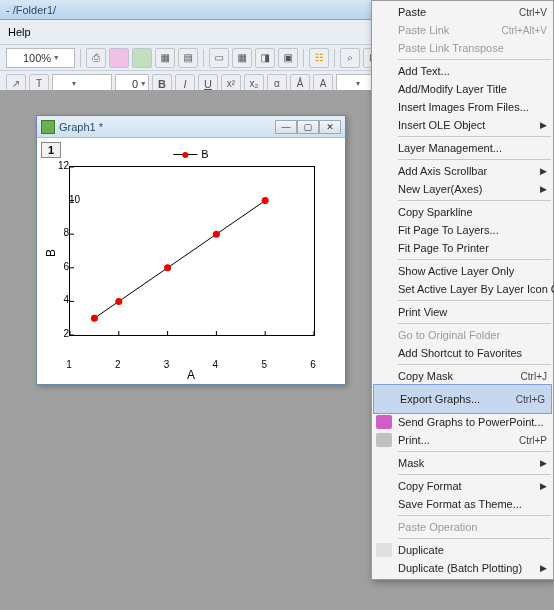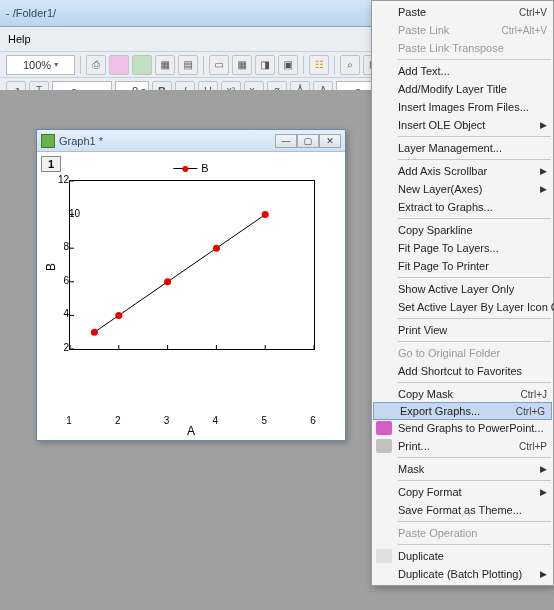--- a/index.html
+++ b/index.html
@@ -1,43 +1,43 @@
 <!DOCTYPE html>
 <html><head>
 <meta charset="utf-8">
 <style>
 * { margin: 0; padding: 0; box-sizing: border-box; font-family: Tahoma, Arial, sans-serif; font-size: 11px; }
 body { width: 554px; height: 610px; background: #a0a0a0; overflow: hidden; position: relative; }
-.titlebar { height: 27px; background: linear-gradient(#d6e6f6,#bcd4ec); display: flex; align-items: center; padding: 0 6px; color: #2a4b6e; border-bottom: 1px solid #8aa; }
+.titlebar { height: 20px; background: linear-gradient(#d6e6f6,#bcd4ec); display: flex; align-items: center; padding: 0 6px; color: #2a4b6e; border-bottom: 1px solid #8aa; }
 .menubar { height: 18px; background: #e9eef5; display: flex; align-items: center; padding: 12px 8px; border-bottom: 1px solid #c8d0db; }
 .toolbar-row { height: 26px; background: #e9eef5; display: flex; align-items: center; gap: 3px; padding: 0 6px; border-bottom: 1px solid #c8d0db; }
 .tool-btn { width: 20px; height: 20px; background: #edeef2; border: 1px solid #c0c4cc; border-radius: 2px; display: inline-flex; align-items: center; justify-content: center; font-size: 10px; color: #555; }
 .tool-sep { width: 1px; height: 18px; background: #c0c4cc; margin: 0 2px; }
 .tool-combo { height: 20px; background: #fff; border: 1px solid #bbb; padding: 1px 16px; display: flex; align-items: center; gap: 3px; color: #333; }
 .tool-combo::after { content: "▾"; font-size: 8px; color: #666; }
 .workspace { position: absolute; top: 90px; left: 0; right: 0; bottom: 0; background: #a0a0a0; }
-.graph-window { position: absolute; left: 36px; top: 39px; width: 310px; height: 312px; background: #4d7c0f; border: 1px solid #6888aa; box-shadow: 2px 2px 6px rgba(0,0,0,.25); }
+.graph-window { position: absolute; left: 36px; top: 25px; width: 310px; height: 270px; background: #4d7c0f; border: 1px solid #6888aa; box-shadow: 2px 2px 6px rgba(0,0,0,.25); }
 .gw-title { height: 22px; background: linear-gradient(#e6f0fa,#cfe0f2); display: flex; align-items: center; padding: 0 4px; gap: 4px; border-bottom: 1px solid #a8bed6; color: #2a4b6e; }
 .gw-icon { width: 14px; height: 14px; background: #6ab04c; border: 1px solid #3a7a2a; }
 .gw-ctrls { margin-left: auto; display: flex; gap: 0; }
 .gw-ctrl { width: 22px; height: 14px; background: linear-gradient(#f4f6f8,#dbe1e8); border: 1px solid #9aaabb; font-size: 9px; display: flex; align-items: center; justify-content: center; color: #334; }
 .gw-body { position: relative; height: calc(100% - 22px); background: #fff; }
 .layer-tab { position: absolute; top: 4px; left: 4px; width: 20px; height: 16px; background: #f2f2f2; border: 1px solid #888; display: flex; align-items: center; justify-content: center; font-weight: bold; }
 .legend { position: absolute; top: 8px; left: 50%; transform: translateX(-50%); border: 1px solid transparent; padding: 1px 4px; display: flex; align-items: center; gap: 4px; background: #fff; }
 .legend .line { width: 24px; height: 0; border-top: 1px solid #000; position: relative; }
 .legend .line::after { content: ""; position: absolute; left: 9px; top: -3px; width: 6px; height: 6px; background: #e00; border-radius: 50%; }
 .plot { position: absolute; left: 32px; top: 28px; width: 246px; height: 170px; border: 1px solid #000; }
 .axis-label-y { position: absolute; left: 10px; top: 108px; transform: rotate(-90deg); font-size: 12px; }
 .axis-label-x { position: absolute; left: 150px; bottom: 2px; font-size: 12px; }
 .ytick { position: absolute; left: 20px; width: 12px; text-align: right; font-size: 10px; color: #000; }
 .xtick { position: absolute; bottom: 14px; font-size: 10px; color: #000; transform: translateX(-50%); }
 .ctx-menu { position: absolute; top: 0; right: 0; width: 183px; background: #f4f4f4; border: 1px solid #9a9a9a; box-shadow: 2px 2px 8px rgba(0,0,0,.35); padding: 2px 0; z-index: 100; }
 .ctx-menu .row { display: flex; align-items: center; height: 18px; padding: 0 6px 0 26px; position: relative; color: #222; white-space: nowrap; }
 .ctx-menu .row.disabled { color: #9a9a9a; }
-.ctx-menu .row.hl { background: #c6d8f0; border: 1px solid #7ca0d0; height: 18px; margin: -1px 1px; }
+.ctx-menu .row.hl { background: #c6d8f0; border: 1px solid #7ca0d0; height: 30px; margin: -1px 1px; }
 .ctx-menu .row .sc { margin-left: auto; color: #444; font-size: 10px; }
 .ctx-menu .row.disabled .sc { color: #9a9a9a; }
 .ctx-menu .row .arrow { margin-left: auto; font-size: 9px; color: #333; }
 .ctx-menu .sep { height: 1px; background: #c8c8c8; margin: 2px 2px 2px 26px; }
 .ctx-menu .ico { position: absolute; left: 4px; top: 2px; width: 16px; height: 14px; border-radius: 2px; }
 .right-strip { position: absolute; right: 0; top: 0; width: 26px; height: 100%; background: #e9eef5; border-left: 1px solid #c8d0db; }
 svg { display: block; }
 </style>
 </head>
 <body>
@@ -213,23 +213,20 @@
     </div>
     <div class="sep"></div>
     <div class="row">
       <span>Add Axis Scrollbar</span>
       <span class="arrow">▶</span>
     </div>
     <div class="row">
       <span>New Layer(Axes)</span>
       <span class="arrow">▶</span>
     </div>
-    <div class="row">
-      <span>Extract to Graphs...</span>
-    </div>
     <div class="sep"></div>
     <div class="row">
       <span>Copy Sparkline</span>
     </div>
     <div class="row">
       <span>Fit Page To Layers...</span>
     </div>
     <div class="row">
       <span>Fit Page To Printer</span>
     </div>

